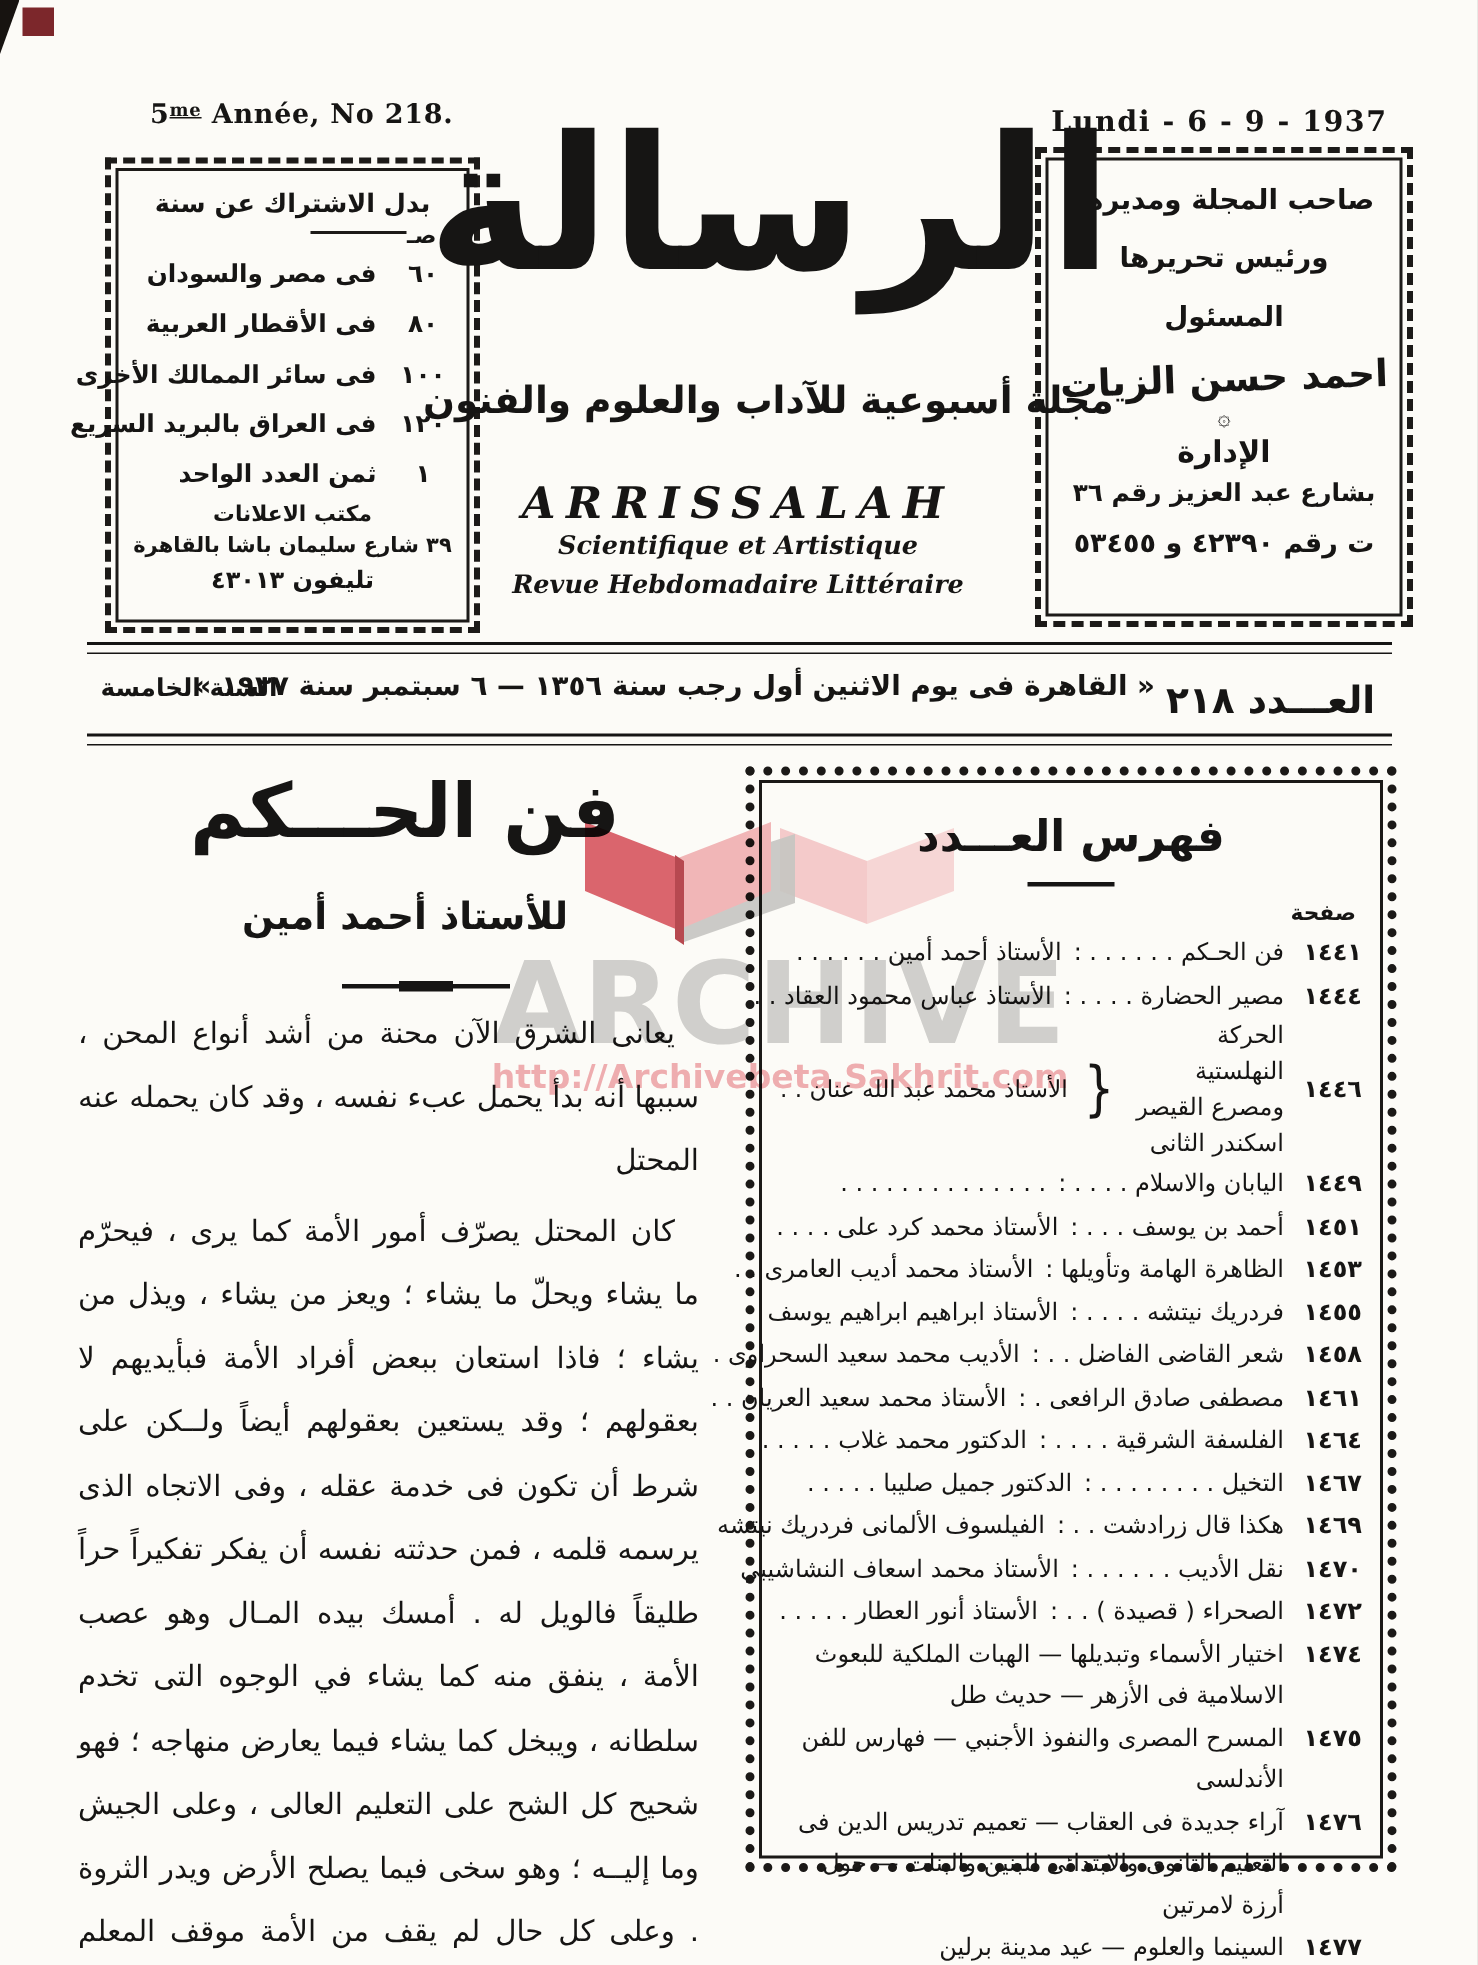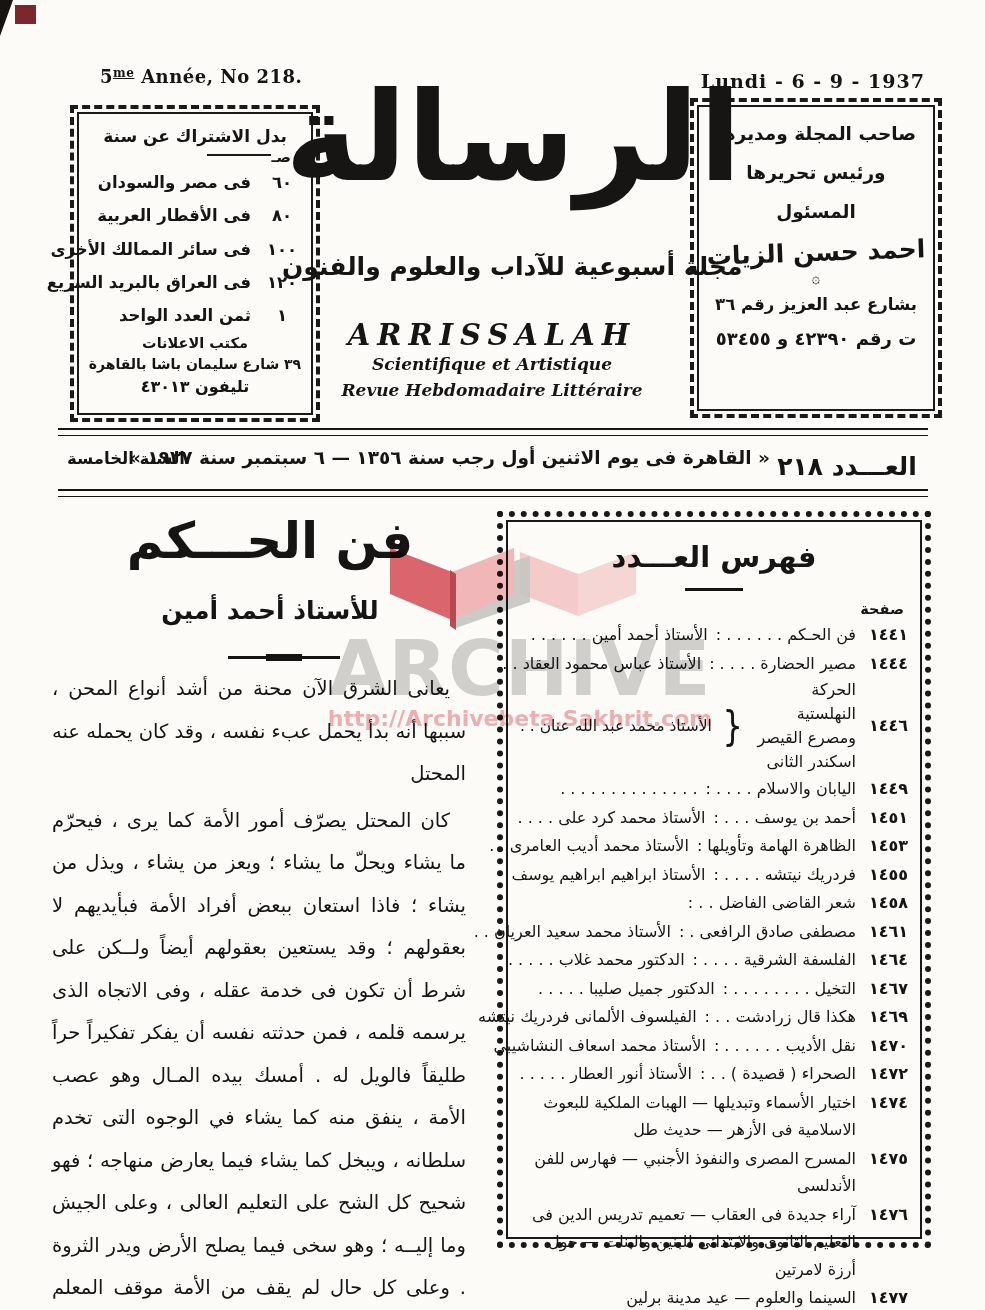--- a/index.html
+++ b/index.html
@@ -149,20 +149,21 @@
       <div class="office-3">تليفون ٤٣٠١٣</div>
     </div>
   </div>
 
   <div class="fbox pub-box">
     <div class="fbox-inner">
       <div class="pub-line">صاحب المجلة ومديرها</div>
       <div class="pub-line">ورئيس تحريرها المسئول</div>
       <div class="signature">احمد حسن الزيات</div>
       <div class="ornament">۞</div>
+      <div class="admin-title">الإدارة</div>
       <div class="admin-line">بشارع عبد العزيز رقم ٣٦</div>
       <div class="admin-line phone">ت رقم ٤٢٣٩٠ و ٥٣٤٥٥</div>
     </div>
   </div>
 
   <div class="logo-ar">الرسالة</div>
   <div class="tagline-ar">مجلة أسبوعية للآداب والعلوم والفنون</div>
   <div class="latin">
     <div class="latin-title">ARRISSALAH</div>
     <div class="latin-sub">Scientifique et Artistique</div>
@@ -221,20 +222,21 @@
         <span class="toc-a">الأستاذ محمد أديب العامرى . .</span>
       </div>
       <div class="toc-row">
         <span class="toc-num">١٤٥٥</span>
         <span class="toc-t">فردريك نيتشه . . . . :</span>
         <span class="toc-a">الأستاذ ابراهيم ابراهيم يوسف</span>
       </div>
       <div class="toc-row">
         <span class="toc-num">١٤٥٨</span>
         <span class="toc-t">شعر القاضى الفاضل . . :</span>
+        <span class="toc-a">الأديب محمد سعيد السحراوى .</span>
       </div>
       <div class="toc-row">
         <span class="toc-num">١٤٦١</span>
         <span class="toc-t">مصطفى صادق الرافعى . :</span>
         <span class="toc-a">الأستاذ محمد سعيد العريان . .</span>
       </div>
       <div class="toc-row">
         <span class="toc-num">١٤٦٤</span>
         <span class="toc-t">الفلسفة الشرقية . . . . :</span>
         <span class="toc-a">الدكتور محمد غلاب . . . . .</span>

